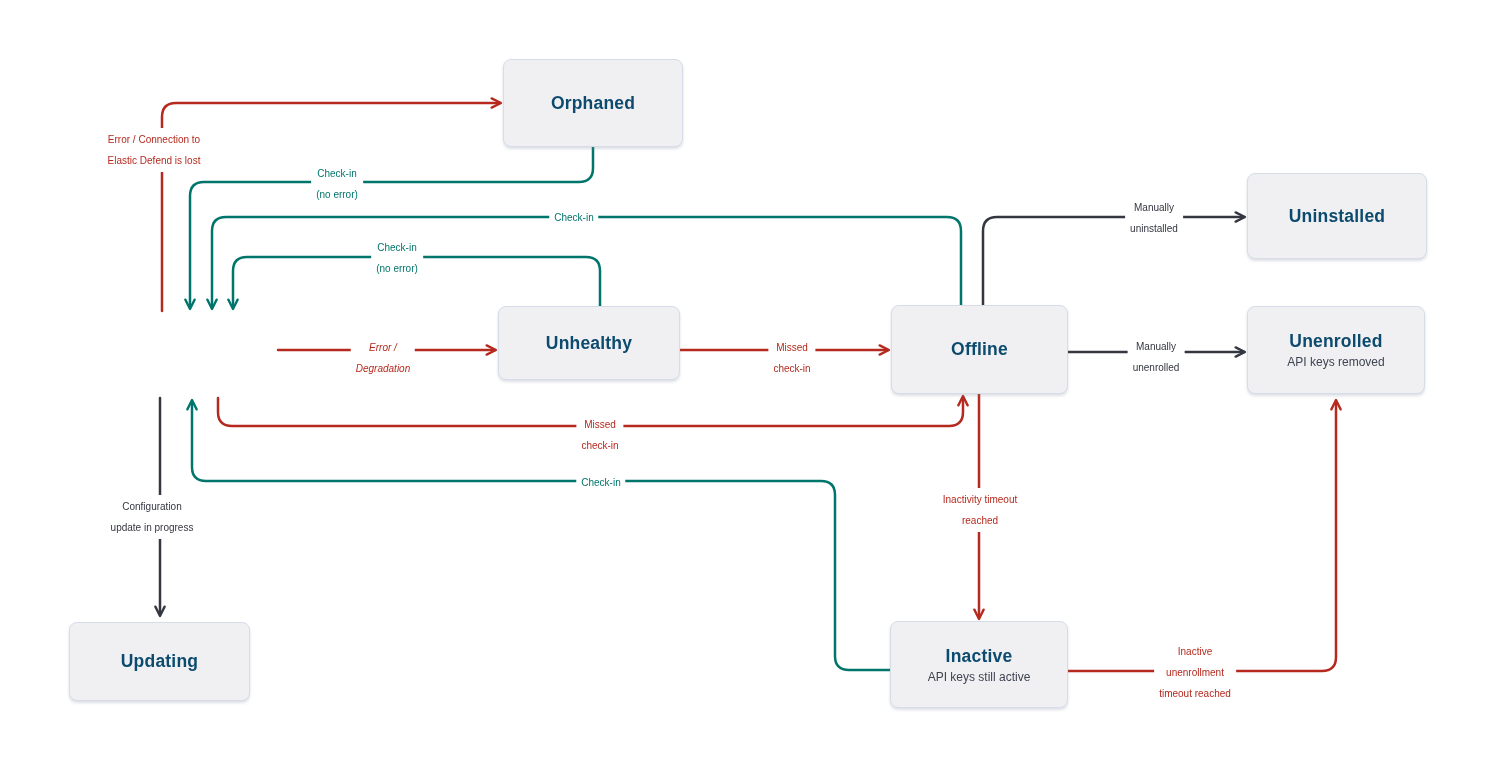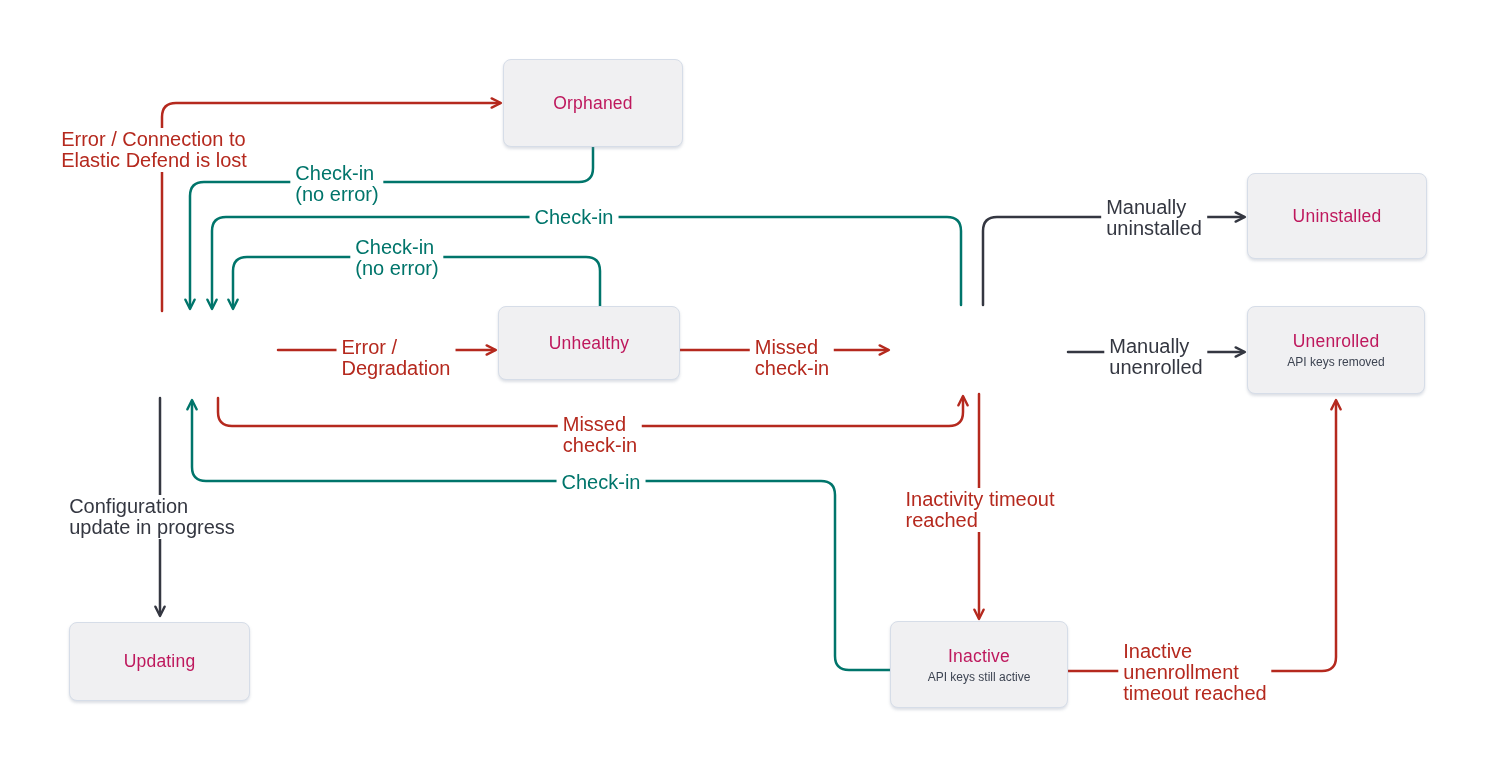--- a/index.html
+++ b/index.html
@@ -17,61 +17,61 @@
   svg.wires{position:absolute;left:0;top:0;width:1494px;height:769px;}
   svg.wires path{fill:none;stroke-width:2.5px;stroke-linecap:round;}
   .stroke-red{stroke:var(--red);}
   .stroke-teal{stroke:var(--teal);}
   .stroke-dark{stroke:var(--dark);}
 
   .edge-label{
     position:absolute;
     transform:translate(-50%,-50%);
     background:var(--bg);
-    font-size:20px;
+    font-size:10px;
     line-height:21px;
-    text-align:left;
+    text-align:center;
     white-space:pre-line;
     padding:1px 5px;
   }
   .red{color:var(--red);}
   .teal{color:var(--teal);}
   .dark{color:var(--dark);}
 
   .node{
     position:absolute;
     background:var(--node-fill);
     border:1.5px solid var(--node-border);
     border-radius:8px;
     box-shadow:0 2px 3px rgba(130,140,160,0.28);
     display:flex;
     flex-direction:column;
     align-items:center;
     justify-content:center;
     gap:3px;
   }
-  .node .title{font-size:17.5px;font-weight:400;color:#be185d;letter-spacing:.2px;}
+  .node .title{font-size:17.5px;font-weight:700;color:#0c4a6e;letter-spacing:.2px;}
   .node .subtitle{font-size:12px;font-weight:400;color:#3d4452;}
 
   
   #node-orphaned   {left:503px; top:59px;  width:180px; height:88px;}
   #node-uninstalled{left:1247px;top:173px; width:180px; height:86px;}
   #node-healthy    {left:100px; top:311px; width:178px; height:87px;}
   #node-unhealthy  {left:498px; top:306px; width:182px; height:74px;}
   #node-offline    {left:891px; top:305px; width:177px; height:89px;}
   #node-unenrolled {left:1247px;top:306px; width:178px; height:88px;}
   #node-updating   {left:69px;  top:622px; width:181px; height:79px;}
   #node-inactive   {left:890px; top:621px; width:178px; height:87px;}
 
   
   #lbl-error-connection   {left:154px; top:150px;}
   #lbl-checkin-noerr-1    {left:337px; top:184px;}
   #lbl-checkin-offline    {left:574px; top:217px;}
   #lbl-checkin-noerr-2    {left:397px; top:258px;}
-  #lbl-error-degradation  {left:396px; top:358px;}
+  #lbl-error-degradation  {left:383px; top:358px;font-style:italic;}
   #lbl-missed-checkin-a   {left:792px; top:358px;}
   #lbl-manually-uninstalled{left:1154px;top:218px;}
   #lbl-manually-unenrolled {left:1156px;top:357px;}
   #lbl-missed-checkin-b   {left:600px; top:435px;}
   #lbl-checkin-inactive   {left:601px; top:482px;}
   #lbl-config-update      {left:152px; top:517px;}
   #lbl-inactivity-timeout {left:980px; top:510px;}
   #lbl-inactive-unenroll  {left:1195px;top:672px;}
 </style>
 </head>
@@ -135,20 +135,23 @@
 
   <div class="node" id="node-orphaned">
     <span class="title">Orphaned</span>
   </div>
   <div class="node" id="node-uninstalled">
     <span class="title">Uninstalled</span>
   </div>
   <div class="node" id="node-unhealthy">
     <span class="title">Unhealthy</span>
   </div>
+  <div class="node" id="node-offline">
+    <span class="title">Offline</span>
+  </div>
   <div class="node" id="node-unenrolled">
     <span class="title">Unenrolled</span>
     <span class="subtitle">API keys removed</span>
   </div>
   <div class="node" id="node-updating">
     <span class="title">Updating</span>
   </div>
   <div class="node" id="node-inactive">
     <span class="title">Inactive</span>
     <span class="subtitle">API keys still active</span>

